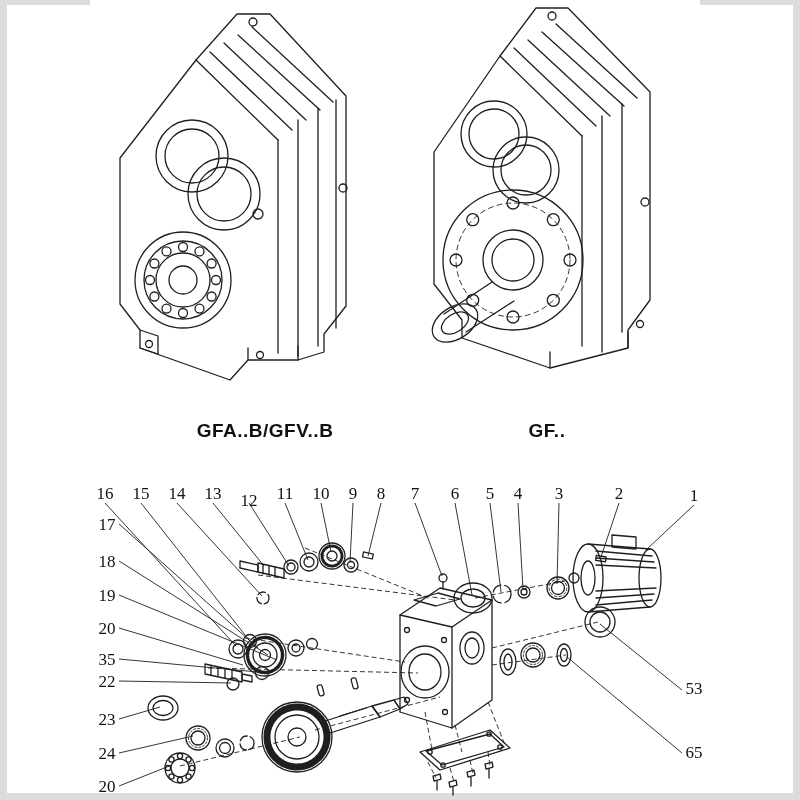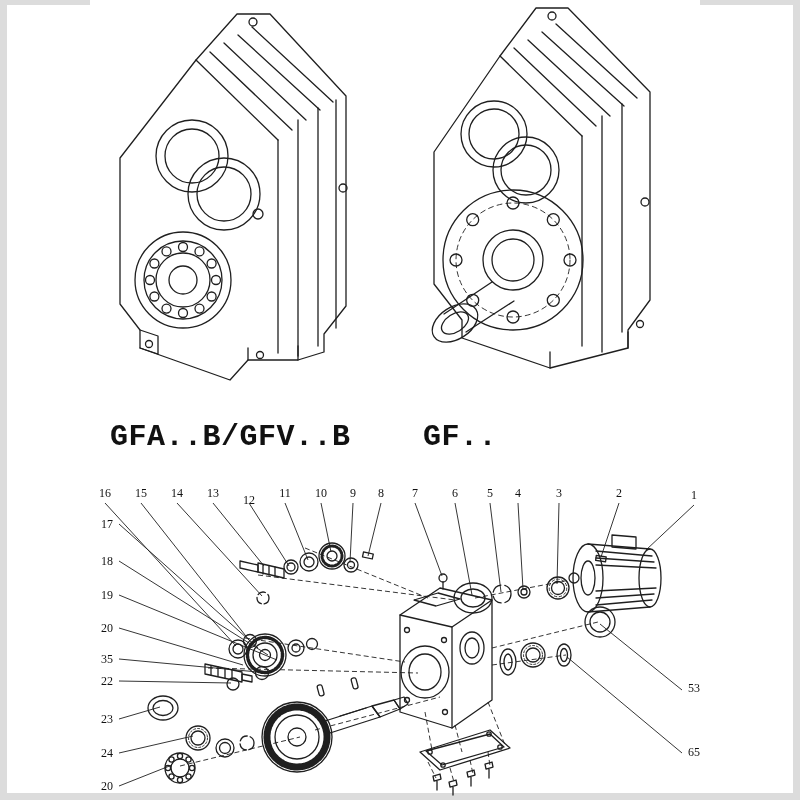--- a/index.html
+++ b/index.html
@@ -11,30 +11,30 @@
     overflow:hidden;
   }
   .page { position:absolute; inset:0; background:#ffffff; }
   .edge { position:absolute; background:#dcdcdc; }
   svg { position:absolute; }
   svg .ln { stroke:#1f1f1f; fill:none; stroke-width:1.3; stroke-linejoin:round; stroke-linecap:round; }
   svg .thin { stroke:#1f1f1f; fill:none; stroke-width:0.9; }
   .figure-label {
     position:absolute;
     font-weight:700;
-    font-size:30px;
+    font-size:19px;
     color:#111111;
-    text-align:left;
+    text-align:center;
     letter-spacing:0.5px;
-    font-family:Liberation Mono, monospace;
+    font-family:Liberation Sans, sans-serif;
   }
   .num {
     position:absolute;
     transform:translate(-50%,-50%);
-    font-size:12px;
+    font-size:17px;
     color:#111111;
     line-height:1;
     font-family:"Liberation Serif", serif;
   }
 </style>
 </head>
 <body>
 
 <div class="page">
 
@@ -116,21 +116,21 @@
       <circle cx="103" cy="258" r="21"></circle>
     </g>
     <g class="ln">
       <path d="M82,280 L34,312 M104,299 L56,330"></path>
       <ellipse cx="45" cy="321" rx="25" ry="16" transform="rotate(-33 45 321)"></ellipse>
       <ellipse cx="45" cy="321" rx="15" ry="9" transform="rotate(-33 45 321)"></ellipse>
     </g>
   </svg>
 
   <div class="figure-label" style="left:110px;top:420px;width:310px">GFA..B/GFV..B</div>
-  <div class="figure-label" style="left:423px;top:420px;width:190px">GF..</div>
+  <div class="figure-label" style="left:452px;top:420px;width:190px">GF..</div>
 
   <svg style="left:0;top:470px" width="800" height="330" viewBox="0 470 800 330">
 
     <path class="thin" d="M105,503 L236,646 M141,503 L249,640 M177,503 L262,596 M213,503 L264,566
          M249,503 L289,566 M285,503 L308,560 M321,503 L331,552 M353,503 L350,562
          M381,503 L368,556 M415,503 L442,576 M455,503 L472,595 M490,503 L501,592
          M518,503 L523,589 M559,503 L557,584 M619,503 L601,557 M694,505 L646,550
          M119,524 L258,648 M119,561 L268,655 M119,595 L277,660 M119,628 L243,665
          M119,659 L258,672 M119,681 L231,683 M119,719 L160,707 M119,753 L193,736
          M119,786 L172,765 M682,690 L600,624 M682,753 L567,657"></path>

